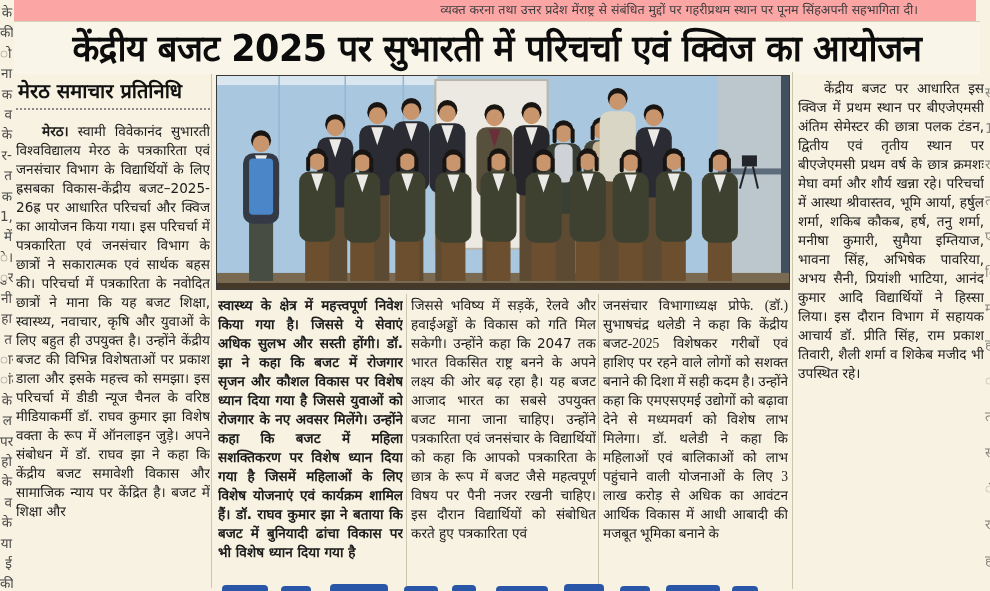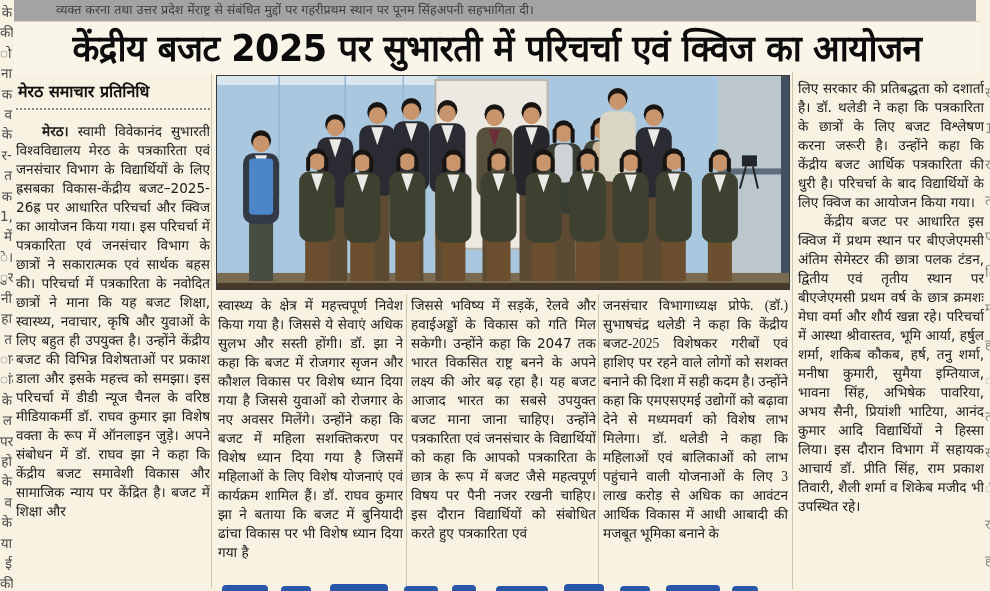--- a/index.html
+++ b/index.html
@@ -5,46 +5,46 @@
   html,body{margin:0;padding:0;}
   .page{
     position:relative; width:990px; height:591px; overflow:hidden;
     background:#f7f2e2;
     font-family:"DejaVu Sans","Liberation Sans",sans-serif;
     color:#1c1c1c;
   }
   
   .topstrip{
     position:absolute; left:14px; top:0; width:962px; height:22px;
-    display:flex; justify-content:flex-start; align-items:flex-start;
+    display:flex; justify-content:flex-end; align-items:flex-start;
     font-size:12.5px; color:#3d3d3d; overflow:hidden;
-    padding:1px 58px 0 42px; box-sizing:border-box; background:#a3a3a3;
+    padding:1px 58px 0 42px; box-sizing:border-box; background:#fca5a5;
   }
   .topstrip span{white-space:nowrap;}
   
   .headline{
     position:absolute; left:14px; top:21px; width:966px; height:50px;
     font-size:35px; font-weight:bold; color:#0c0c0c;
     text-align:center; line-height:50px; white-space:nowrap; overflow:hidden;
     transform:scaleY(1.04); transform-origin:top; letter-spacing:-0.5px;
     background:#f9f5e8; border-top:1px solid #d8d2bc;
   }
   
   .col{
     position:absolute; text-align:justify;
     font-size:13.6px; line-height:19px; overflow:hidden;
   }
   .col p{margin:0;}
   #col1{left:16px;  top:76px;  width:194px; height:512px;}
-  #col2{left:218px; top:296px; width:185px; height:293px;}
+  #col2{left:218px; top:296px; width:185px; height:293px;font-weight:bold;}
   #col3{left:411px; top:296px; width:185px; height:293px;}
   #col4{left:603px; top:296px; width:185px; height:293px;font-family:Liberation Serif, serif;}
   #col5{left:798px; top:74px;  width:186px; height:515px; padding-top:5px;}
   .byline{
-    font-weight:bold; font-size:16px; text-align:left;
+    font-weight:bold; font-size:20px; text-align:left;
     border-bottom:2px dotted #8a8a8a; padding:6px 0 7px 2px; margin-bottom:12px;
     color:#111;
   }
   .lead{font-weight:bold; margin-right:9px;}
   .indent{text-indent:26px;}
   
   .vrule{position:absolute; width:1px; background:#cdc6ae;}
   #vr1{left:211px; top:74px;  height:514px;}
   #vr2{left:406px; top:294px; height:295px;}
   #vr3{left:598px; top:294px; height:295px;}
@@ -254,21 +254,20 @@
     <p>स्वास्थ्य के क्षेत्र में महत्त्वपूर्ण निवेश किया गया है। जिससे ये सेवाएं अधिक सुलभ और सस्ती होंगी। डॉ. झा ने कहा कि बजट में रोजगार सृजन और कौशल विकास पर विशेष ध्यान दिया गया है जिससे युवाओं को रोजगार के नए अवसर मिलेंगे। उन्होंने कहा कि बजट में महिला सशक्तिकरण पर विशेष ध्यान दिया गया है जिसमें महिलाओं के लिए विशेष योजनाएं एवं कार्यक्रम शामिल हैं। डॉ. राघव कुमार झा ने बताया कि बजट में बुनियादी ढांचा विकास पर भी विशेष ध्यान दिया गया है</p>
   </div>
   <div class="col" id="col3">
     <p>जिससे भविष्य में सड़कें, रेलवे और हवाईअड्डों के विकास को गति मिल सकेगी। उन्होंने कहा कि 2047 तक भारत विकसित राष्ट्र बनने के अपने लक्ष्य की ओर बढ़ रहा है। यह बजट आजाद भारत का सबसे उपयुक्त बजट माना जाना चाहिए। उन्होंने पत्रकारिता एवं जनसंचार के विद्यार्थियों को कहा कि आपको पत्रकारिता के छात्र के रूप में बजट जैसे महत्वपूर्ण विषय पर पैनी नजर रखनी चाहिए।  इस दौरान विद्यार्थियों को संबोधित करते हुए पत्रकारिता एवं</p>
   </div>
   <div class="col" id="col4">
     <p>जनसंचार विभागाध्यक्ष प्रोफे. (डॉ.) सुभाषचंद्र थलेडी ने कहा कि केंद्रीय बजट-2025 विशेषकर गरीबों एवं हाशिए पर रहने वाले लोगों को सशक्त बनाने की दिशा में सही कदम है। उन्होंने कहा कि एमएसएमई उद्योगों को बढ़ावा देने से मध्यमवर्ग को विशेष लाभ मिलेगा। डॉ. थलेडी ने कहा कि महिलाओं एवं बालिकाओं को लाभ पहुंचाने वाली योजनाओं के लिए 3 लाख करोड़ से अधिक का आवंटन आर्थिक विकास में आधी आबादी की मजबूत भूमिका बनाने के</p>
   </div>
 
   <div class="col" id="col5">
-    <p>लिए सरकार की प्रतिबद्धता को दशार्ता है। डॉ. थलेडी ने कहा कि पत्रकारिता के छात्रों के लिए बजट विश्लेषण करना जरूरी है। उन्होंने कहा कि केंद्रीय बजट आर्थिक पत्रकारिता की धुरी है। परिचर्चा के बाद विद्यार्थियों के लिए क्विज का आयोजन किया गया।</p>
     <p class="indent">केंद्रीय बजट पर आधारित इस क्विज में  प्रथम स्थान पर बीएजेएमसी अंतिम सेमेस्टर की छात्रा पलक टंडन, द्वितीय एवं तृतीय स्थान पर बीएजेएमसी प्रथम वर्ष के छात्र क्रमशः मेघा वर्मा और शौर्य खन्ना रहे। परिचर्चा में आस्था श्रीवास्तव, भूमि आर्या, हर्षुल शर्मा, शकिब कौकब, हर्ष, तनु शर्मा, मनीषा कुमारी, सुमैया इम्तियाज, भावना सिंह, अभिषेक पावरिया, अभय सैनी, प्रियांशी भाटिया, आनंद कुमार आदि विद्यार्थियों ने हिस्सा लिया। इस दौरान विभाग में सहायक आचार्य डॉ. प्रीति सिंह, राम प्रकाश तिवारी, शैली शर्मा व शिकेब मजीद भी उपस्थित रहे।</p>
   </div>
 
   <div class="lmargin" id="lmargin">
       <span>के</span>
       <span>की</span>
       <span>ो।</span>
       <span>ना</span>
       <span>क</span>
       <span>व</span>

